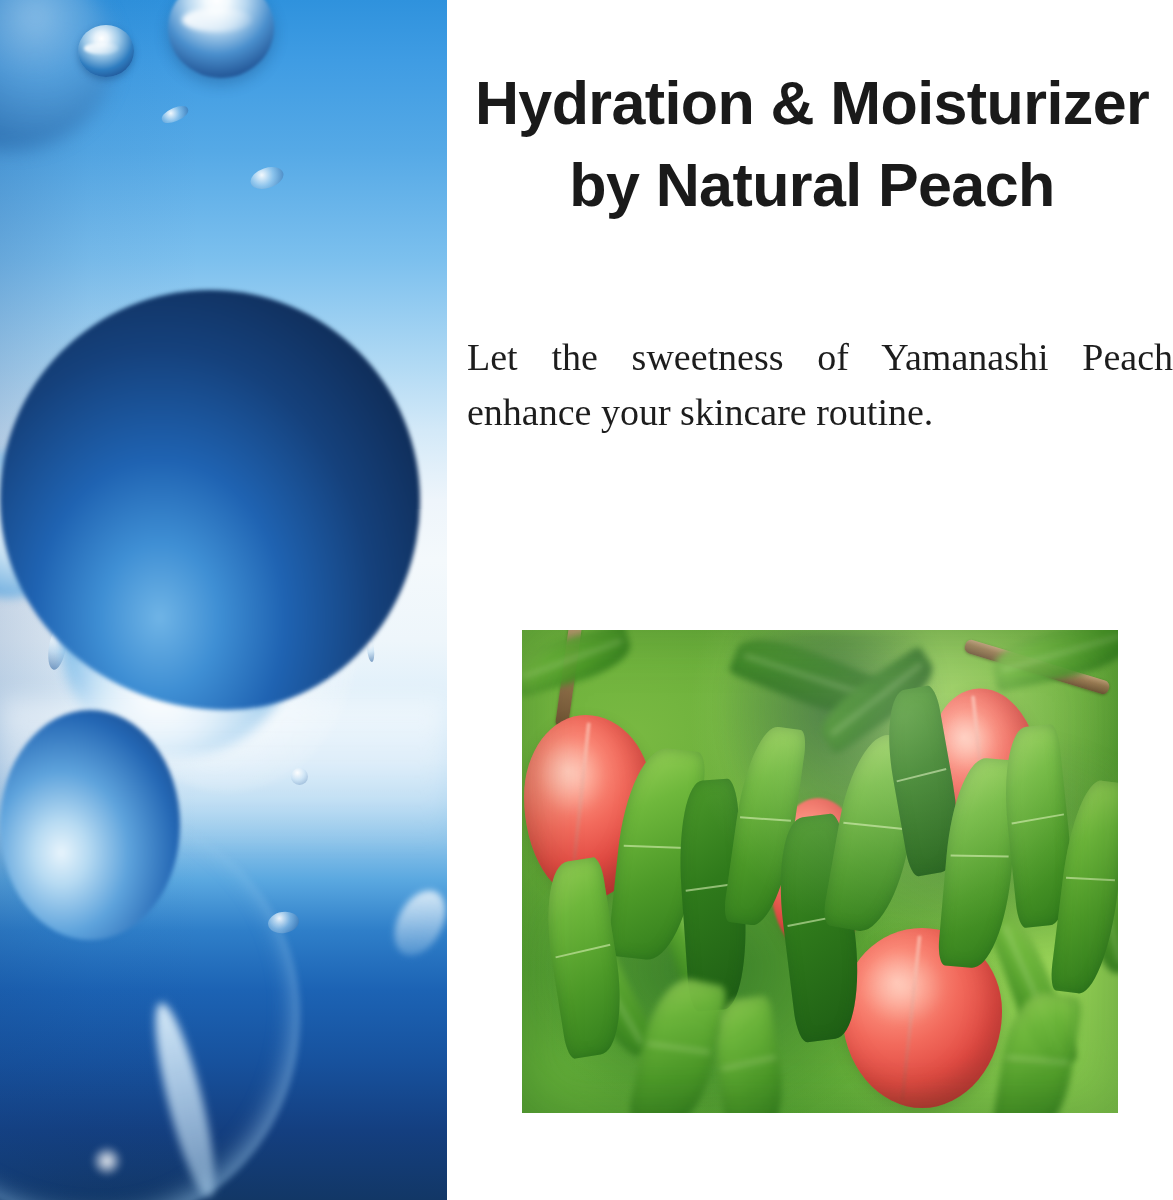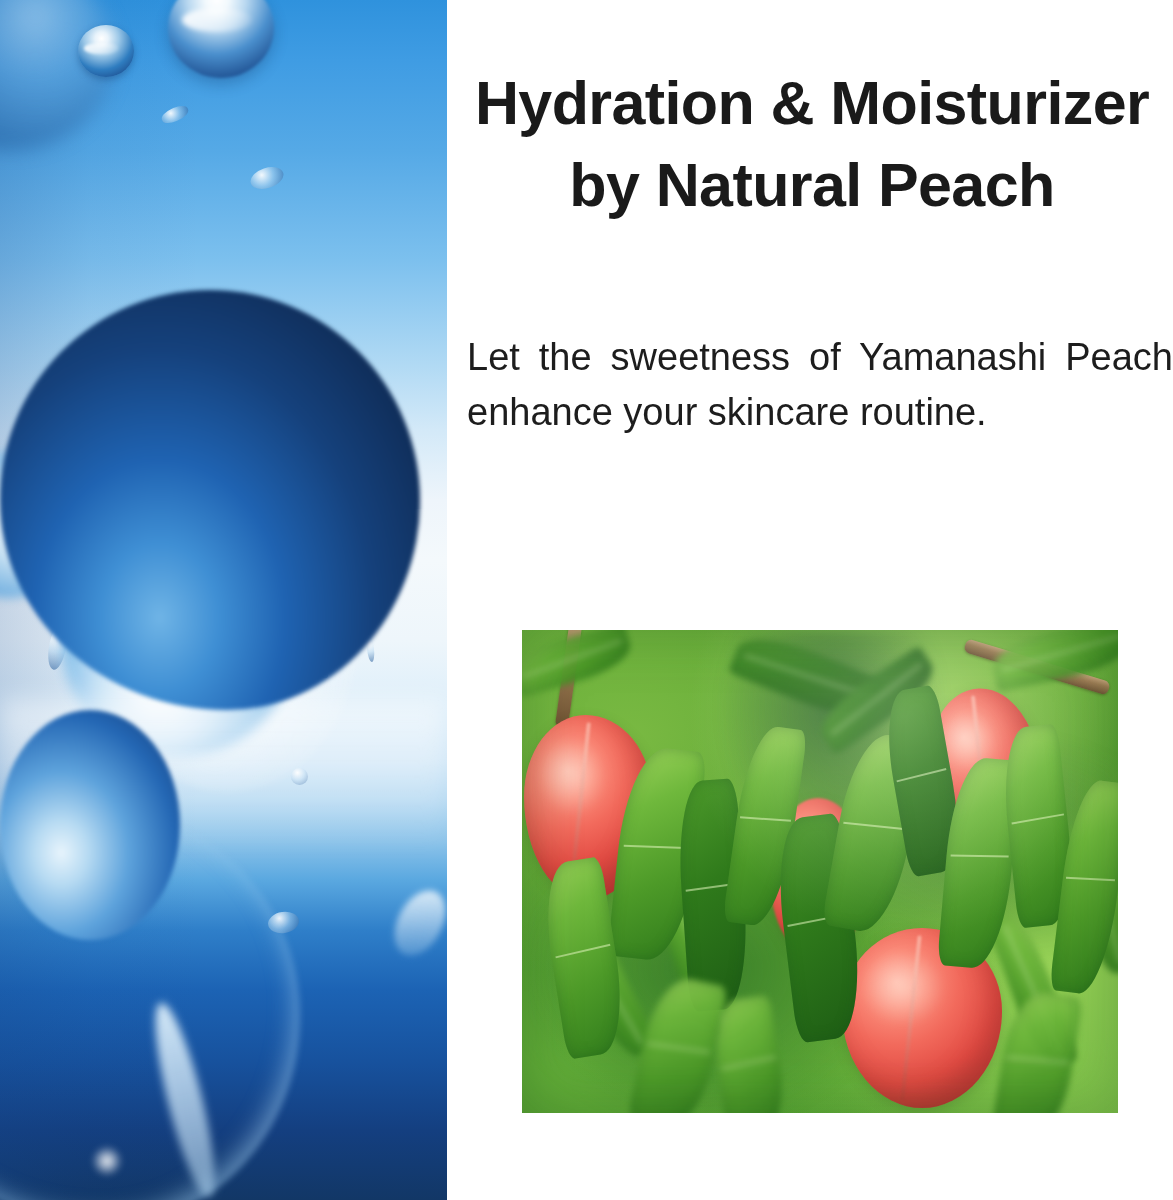--- a/index.html
+++ b/index.html
@@ -257,21 +257,21 @@
   }
 
   .bodycopy {
     position: absolute;
     left: 20px;
     top: 330px;
     width: 706px;
     margin: 0;
     text-align: justify;
     text-align-last: left;
-    font-family: Liberation Sans, sans-serif;
+    font-family: Liberation Serif, serif;
     font-weight: 400;
     font-size: 38px;
     line-height: 55px;
     color: #1d1d1d;
   }
 
   
   .peach-photo {
     position: absolute;
     left: 522px;

